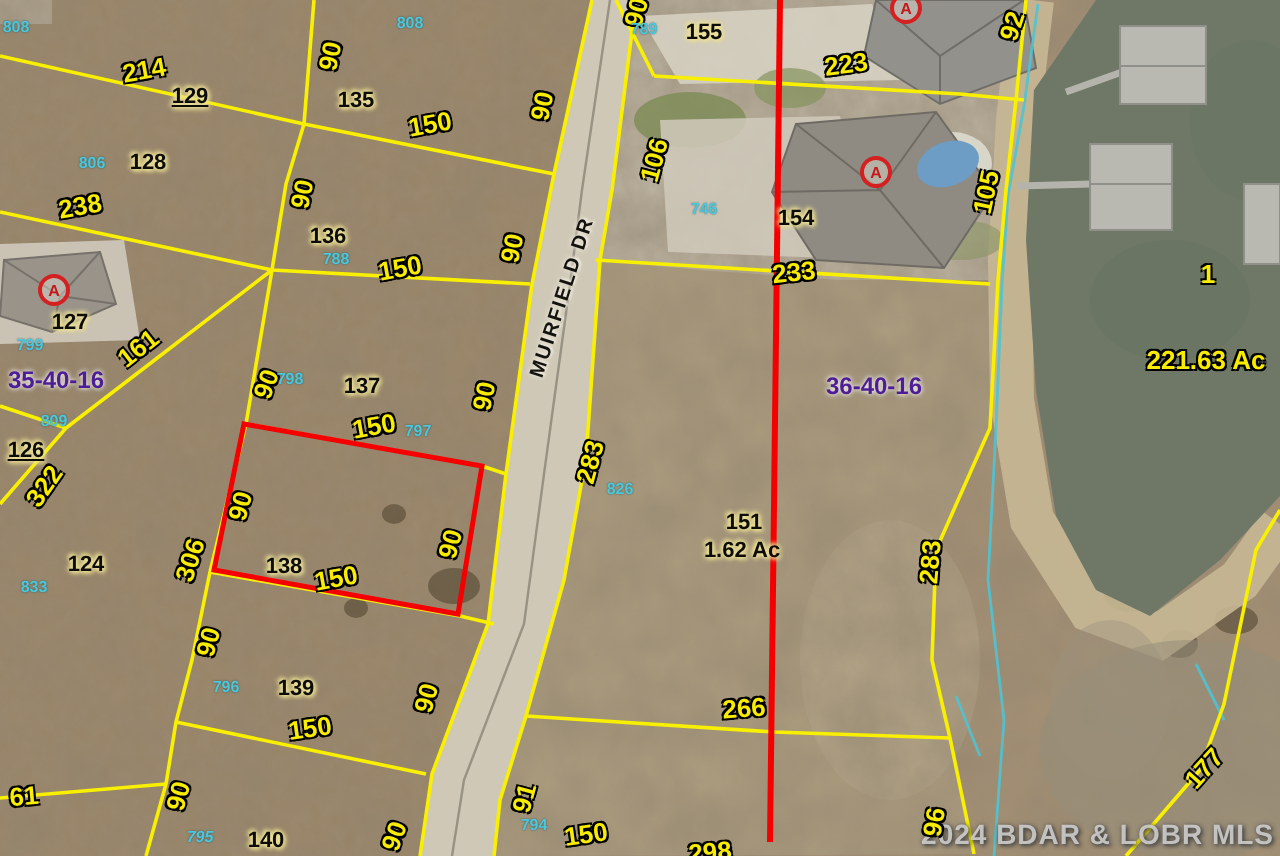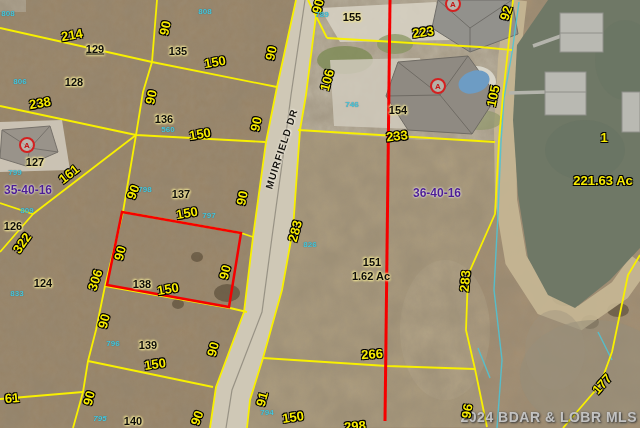--- a/index.html
+++ b/index.html
@@ -138,21 +138,21 @@
     <span class="lbl street" id="street-label" style="left: 282px; top: 149px; transform: translate(-50%, -50%) rotate(-72deg);">MUIRFIELD DR</span>
     <div class="watermark">2024 BDAR &amp; LOBR MLS</div>
   <span class="lbl lot" style="left: 95px; top: 49px; transform: translate(-50%, -50%) rotate(0deg); text-decoration: underline;">129</span>
       <span class="lbl lot" style="left: 178px; top: 51px; transform: translate(-50%, -50%) rotate(0deg);">135</span>
       <span class="lbl lot" style="left: 352px; top: 17px; transform: translate(-50%, -50%) rotate(0deg);">155</span>
       <span class="lbl lot" style="left: 74px; top: 82px; transform: translate(-50%, -50%) rotate(0deg);">128</span>
       <span class="lbl lot" style="left: 164px; top: 119px; transform: translate(-50%, -50%) rotate(0deg);">136</span>
       <span class="lbl lot" style="left: 398px; top: 110px; transform: translate(-50%, -50%) rotate(0deg);">154</span>
       <span class="lbl lot" style="left: 35px; top: 162px; transform: translate(-50%, -50%) rotate(0deg);">127</span>
       <span class="lbl lot" style="left: 181px; top: 194px; transform: translate(-50%, -50%) rotate(0deg);">137</span>
-      <span class="lbl lot" style="left: 13px; top: 226px; transform: translate(-50%, -50%) rotate(0deg);">126</span>
+      <span class="lbl lot" style="left: 13px; top: 226px; transform: translate(-50%, -50%) rotate(0deg); text-decoration: underline;">126</span>
       <span class="lbl lot" style="left: 43px; top: 283px; transform: translate(-50%, -50%) rotate(0deg);">124</span>
       <span class="lbl lot" style="left: 142px; top: 284px; transform: translate(-50%, -50%) rotate(0deg);">138</span>
       <span class="lbl lot" style="left: 148px; top: 345px; transform: translate(-50%, -50%) rotate(0deg);">139</span>
       <span class="lbl lot" style="left: 133px; top: 421px; transform: translate(-50%, -50%) rotate(0deg);">140</span>
       <span class="lbl lot" style="left: 372px; top: 262px; transform: translate(-50%, -50%) rotate(0deg);">151</span>
       <span class="lbl lot" style="left: 371px; top: 276px; transform: translate(-50%, -50%) rotate(0deg);">1.62 Ac</span>
       <span class="lbl dim" style="left: 72px; top: 35px; transform: translate(-50%, -50%) rotate(-10deg);">214</span>
       <span class="lbl dim" style="left: 215px; top: 62px; transform: translate(-50%, -50%) rotate(-10deg);">150</span>
       <span class="lbl dim" style="left: 165px; top: 28px; transform: translate(-50%, -50%) rotate(-78deg);">90</span>
       <span class="lbl dim" style="left: 318px; top: 6px; transform: translate(-50%, -50%) rotate(-75deg);">90</span>
@@ -185,24 +185,24 @@
       <span class="lbl dim" style="left: 89px; top: 398px; transform: translate(-50%, -50%) rotate(-75deg);">90</span>
       <span class="lbl dim" style="left: 262px; top: 399px; transform: translate(-50%, -50%) rotate(-75deg);">91</span>
       <span class="lbl dim" style="left: 197px; top: 418px; transform: translate(-50%, -50%) rotate(-70deg);">90</span>
       <span class="lbl dim" style="left: 293px; top: 417px; transform: translate(-50%, -50%) rotate(-8deg);">150</span>
       <span class="lbl dim" style="left: 467px; top: 411px; transform: translate(-50%, -50%) rotate(-80deg);">96</span>
       <span class="lbl dim" style="left: 602px; top: 384px; transform: translate(-50%, -50%) rotate(-48deg);">177</span>
       <span class="lbl dim" style="left: 355px; top: 426px; transform: translate(-50%, -50%) rotate(-5deg);">298</span>
       <span class="lbl dim" style="left: 604px; top: 137px; transform: translate(-50%, -50%) rotate(0deg);">1</span>
       <span class="lbl dim" style="left: 603px; top: 153px; transform: translate(-50%, -50%) rotate(0deg); margin-top: 27px;">221.63 Ac</span>
       <span class="lbl cyanid" style="left: 8px; top: 14px; transform: translate(-50%, -50%) rotate(0deg);">808</span>
-      <span class="lbl cyanid" style="left: 20px; top: 82px; transform: translate(-50%, -50%) rotate(0deg);">806</span>
+      <span class="lbl cyanid" style="left: 32px; top: 82px; transform: translate(-50%, -50%) rotate(0deg); padding-left: 28px;">806</span>
       <span class="lbl cyanid" style="left: 205px; top: 12px; transform: translate(-50%, -50%) rotate(0deg);">808</span>
       <span class="lbl cyanid" style="left: 322px; top: 15px; transform: translate(-50%, -50%) rotate(0deg);">789</span>
-      <span class="lbl cyanid" style="left: 168px; top: 130px; transform: translate(-50%, -50%) rotate(0deg);">560</span>
+      <span class="lbl cyanid" style="left: 168px; top: 130px; transform: translate(-50%, -50%) rotate(0deg);">788</span>
       <span class="lbl cyanid" style="left: 145px; top: 190px; transform: translate(-50%, -50%) rotate(0deg);">798</span>
       <span class="lbl cyanid" style="left: 15px; top: 173px; transform: translate(-50%, -50%) rotate(0deg);">799</span>
       <span class="lbl cyanid" style="left: 27px; top: 211px; transform: translate(-50%, -50%) rotate(0deg);">809</span>
       <span class="lbl cyanid" style="left: 17px; top: 282px; transform: translate(-50%, -50%) rotate(0deg); margin-top: 12px;">833</span>
       <span class="lbl cyanid" style="left: 209px; top: 216px; transform: translate(-50%, -50%) rotate(0deg);">797</span>
       <span class="lbl cyanid" style="left: 113px; top: 344px; transform: translate(-50%, -50%) rotate(0deg);">796</span>
       <span class="lbl cyanid" style="left: 100px; top: 419px; transform: translate(-50%, -50%) rotate(0deg); font-style: italic;">795</span>
       <span class="lbl cyanid" style="left: 267px; top: 413px; transform: translate(-50%, -50%) rotate(0deg);">794</span>
       <span class="lbl cyanid" style="left: 352px; top: 105px; transform: translate(-50%, -50%) rotate(0deg);">746</span>
       <span class="lbl cyanid" style="left: 310px; top: 245px; transform: translate(-50%, -50%) rotate(0deg); text-align: right;">826</span>

